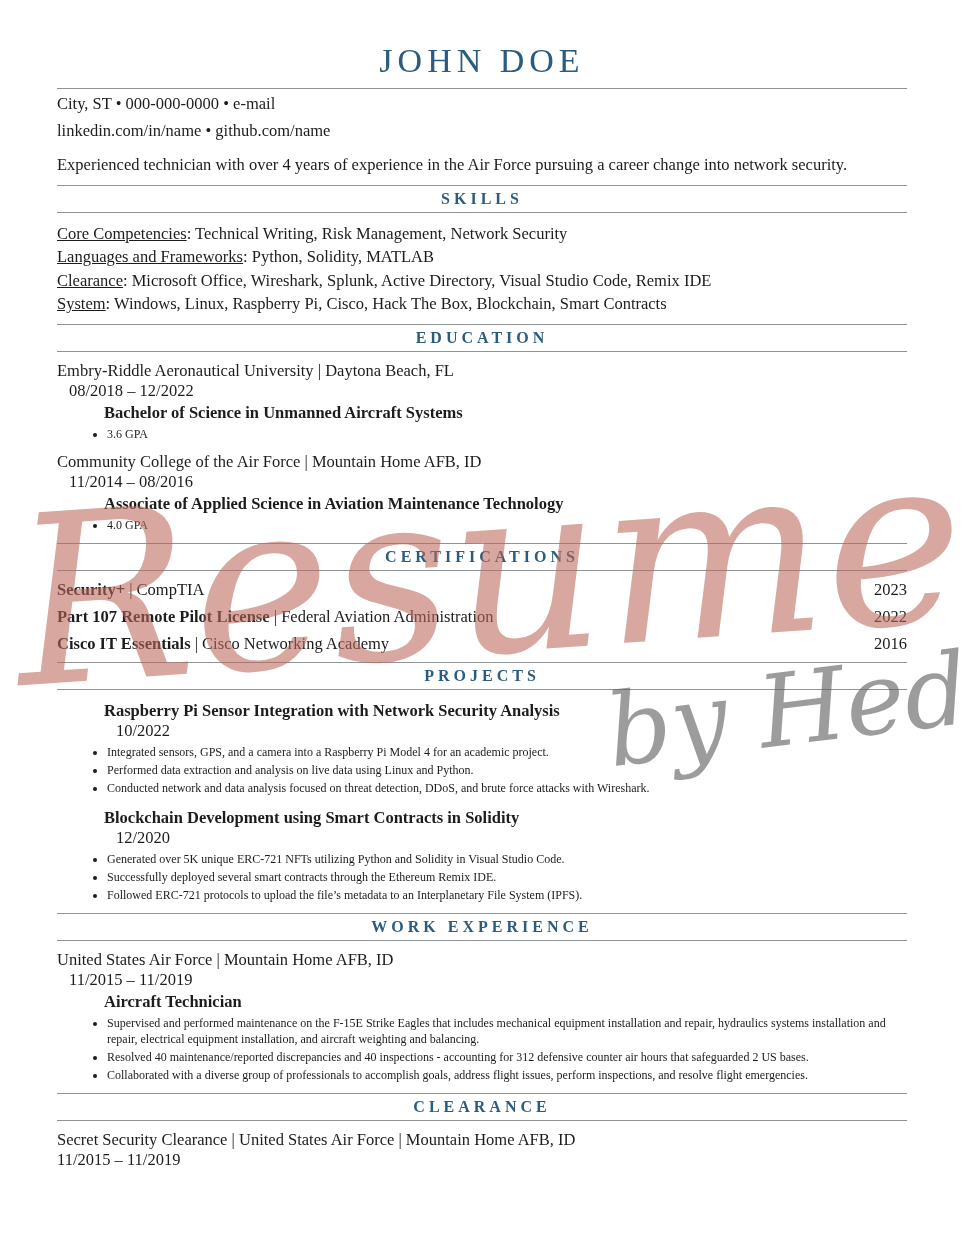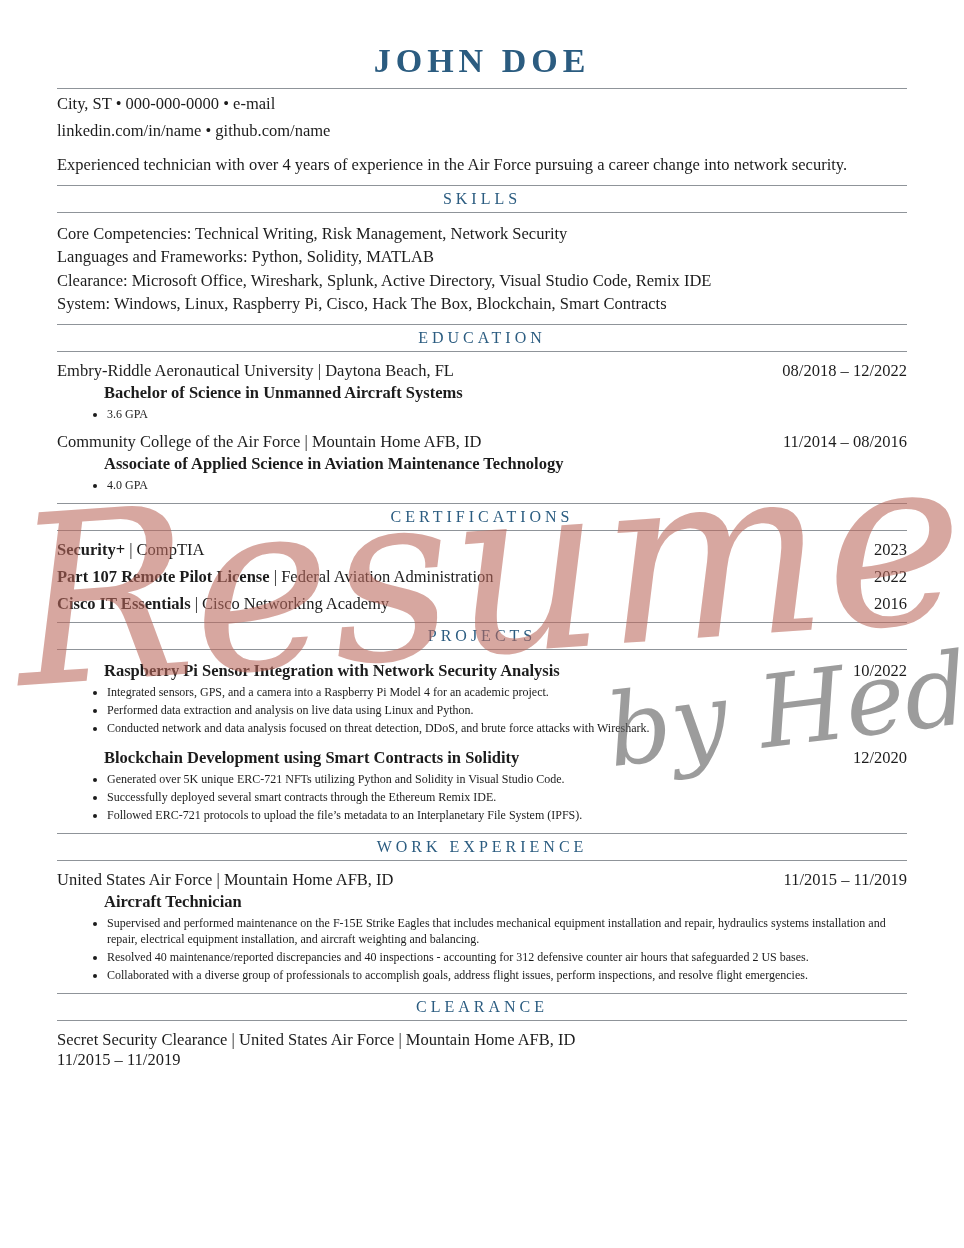--- a/index.html
+++ b/index.html
@@ -10,50 +10,51 @@
     color:#1c1c1c;
     position:relative;
     overflow:hidden;
   }
   .page { padding:42px 57px 0 57px; position:relative; }
 
   h1.name {
     text-align:center;
     color:#2b5c80;
     font-size:34px;
-    font-weight:bold;
+    font-weight:normal;
     letter-spacing:5px;
     margin-bottom:8px;
   }
   .rule { border-top:1px solid #8f9499; }
 
   .contact { font-size:16.5px; line-height:1.45; margin-top:3px; }
   .summary { font-size:16.5px; margin:12px 0 10px 0; }
 
   .section-head {
     border-top:1px solid #8f9499;
     border-bottom:1px solid #8f9499;
     padding:4px 0;
     margin:8px 0 9px 0;
   }
   .section-head h2 {
     text-align:center;
     color:#2b5c80;
     font-size:16px;
-    font-weight:normal;
+    font-weight:bold;
     letter-spacing:4px;
   }
 
   .skill-row { font-size:16.5px; line-height:1.42; }
-  .skill-row .u { }
+  .skill-row .u { text-decoration:underline; }
 
   .entry { margin-bottom:10px; }
   .entry-head {
     display:flex; justify-content:space-between; align-items:baseline;
     font-size:16.5px;
+    flex-direction:column;
   }
   .entry-head .date { white-space:nowrap; padding-left:12px; }
   .bold-line { font-weight:bold; font-size:16.5px; margin-top:2px;margin-left:47px; }
   ul.bullets { margin:3px 3px 0 0; padding-left:50px; font-size:12px; }
   ul.bullets li { line-height:1.34; margin-bottom:2px; }
 
   .cert-row {
     display:flex; justify-content:space-between; align-items:baseline;
     font-size:16.5px; margin-bottom:7px;gap:30px;
   }

